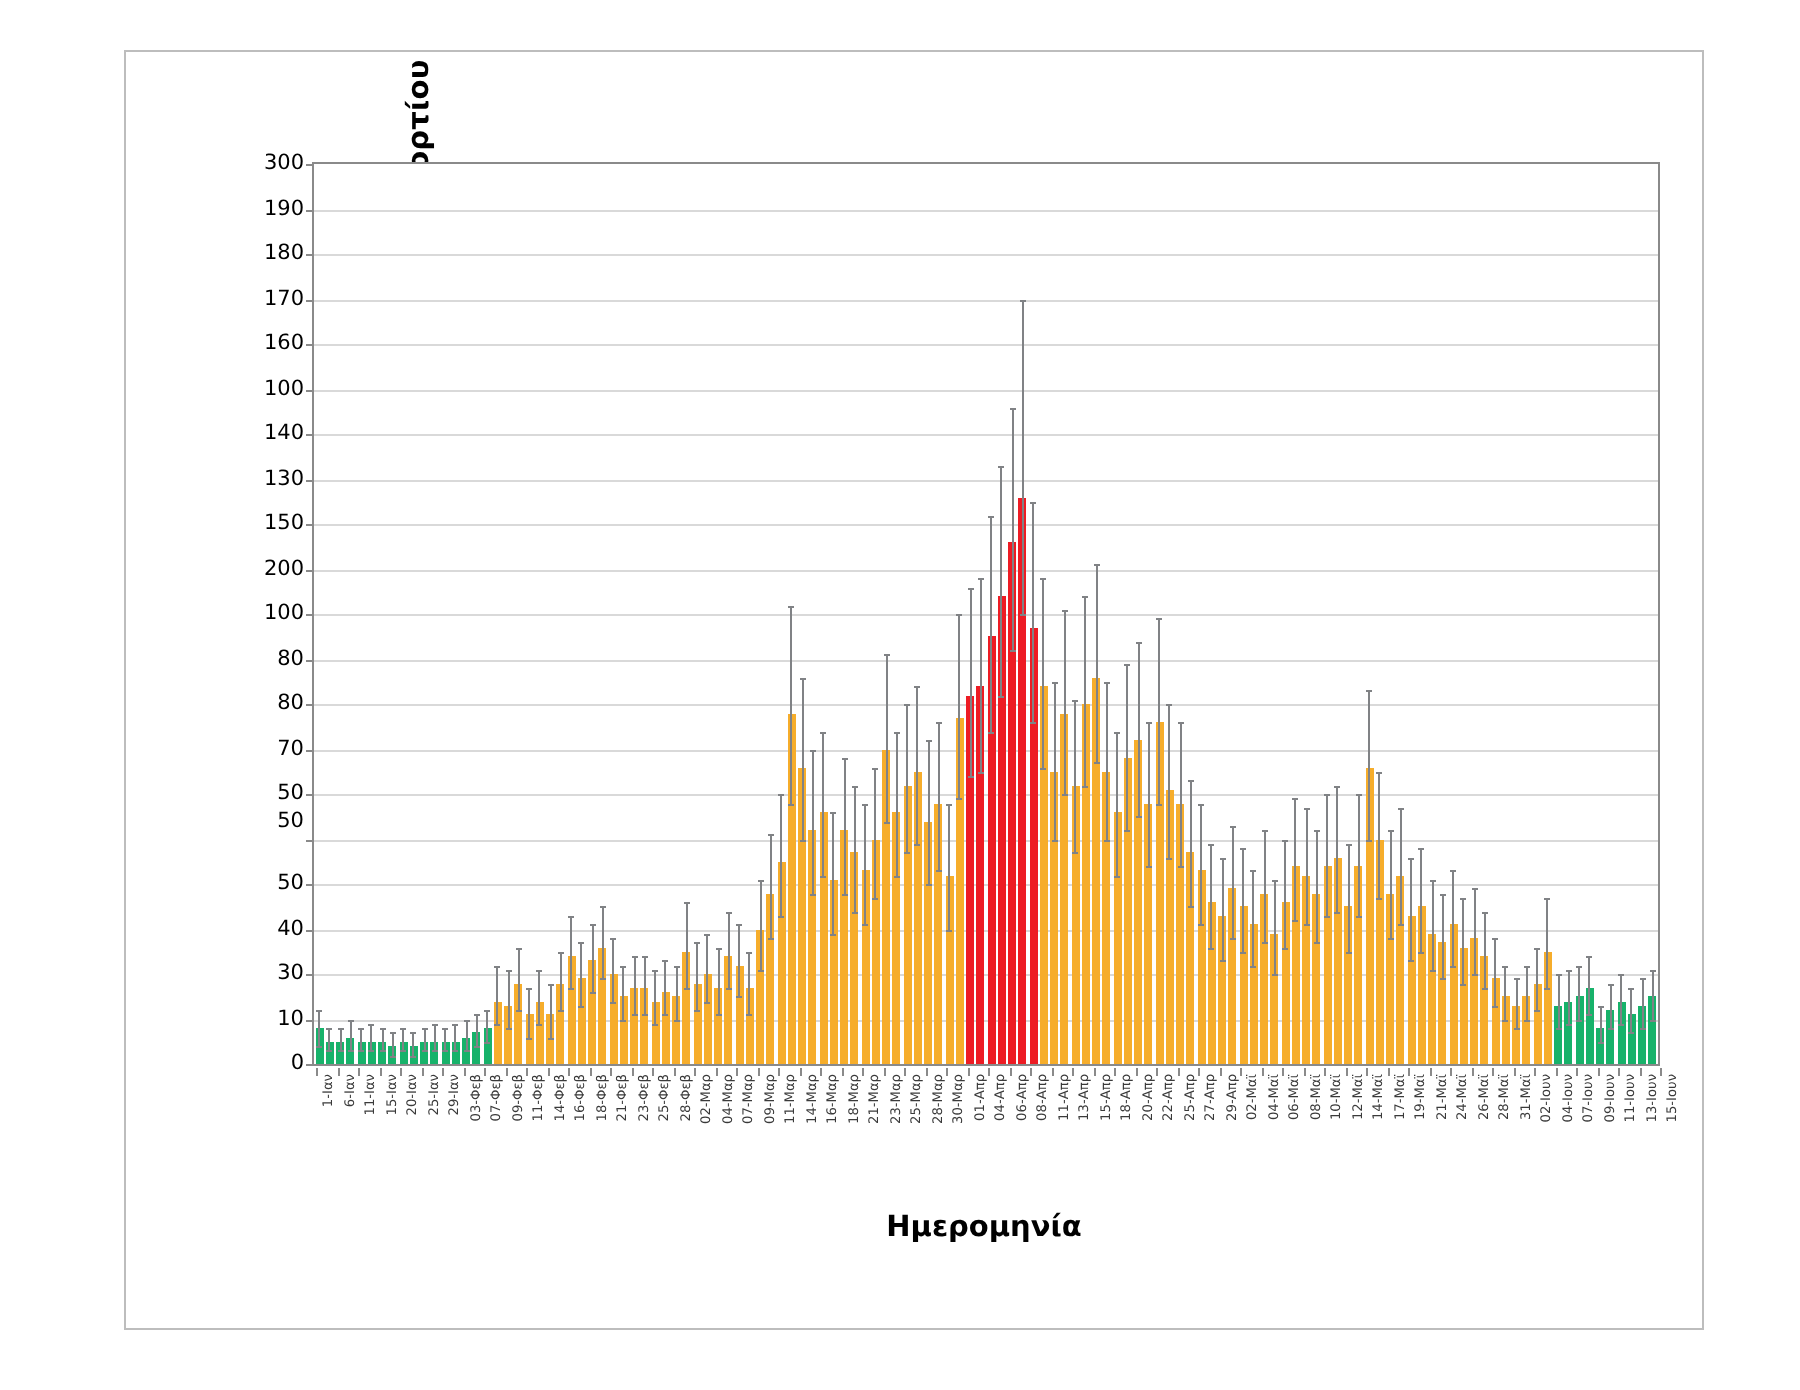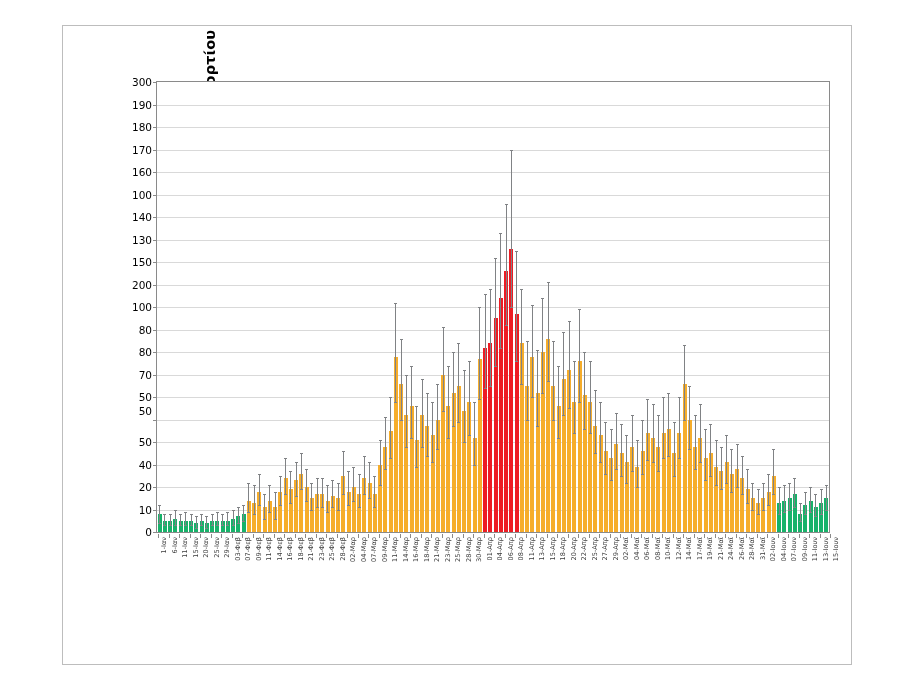--- a/index.html
+++ b/index.html
@@ -156,21 +156,21 @@
         <div class="gridline" style="top: 90px;"></div>
         <div class="gridline" style="top: 67.5px;"></div>
         <div class="gridline" style="top: 45px;"></div>
         <div class="gridline" style="top: 22.5px;"></div>
       </div>
     <div id="yticklayer">
         <div class="ytick" style="top: 450px;">0</div>
         <div class="ytickmark" style="top: 450px;"></div>
         <div class="ytick" style="top: 427.5px;">10</div>
         <div class="ytickmark" style="top: 427.5px;"></div>
-        <div class="ytick" style="top: 405px;">20</div>
+        <div class="ytick" style="top: 405px;">30</div>
         <div class="ytickmark" style="top: 405px;"></div>
         <div class="ytick" style="top: 382.5px;">40</div>
         <div class="ytickmark" style="top: 382.5px;"></div>
         <div class="ytick" style="top: 360px;">50</div>
         <div class="ytickmark" style="top: 360px;"></div>
         <div class="ytick" style="top: 329px;">50</div>
         <div class="ytickmark" style="top: 337.5px;"></div>
         <div class="ytick" style="top: 315px;">50</div>
         <div class="ytickmark" style="top: 315px;"></div>
         <div class="ytick" style="top: 292.5px;">70</div>
@@ -1100,14 +1100,15 @@
       <div class="xtick" style="left: 642.625px; width: 1px; height: 4px;"></div>
       <div class="xlab" style="left: 645.725px;">09-Ιουν</div>
       <div class="xtick" style="left: 653.125px; width: 1px; height: 4px;"></div>
       <div class="xlab" style="left: 656.225px;">11-Ιουν</div>
       <div class="xtick" style="left: 663.625px; width: 1px; height: 4px;"></div>
       <div class="xlab" style="left: 666.725px;">13-Ιουν</div>
       <div class="xtick" style="left: 674.125px; width: 1px; height: 4px;"></div>
       <div class="xlab" style="left: 677.225px;">15-Ιουν</div>
     </div>
 
+  <div id="xlabel">Ημερομηνία</div>
 
 </div>
 
 </body></html>

